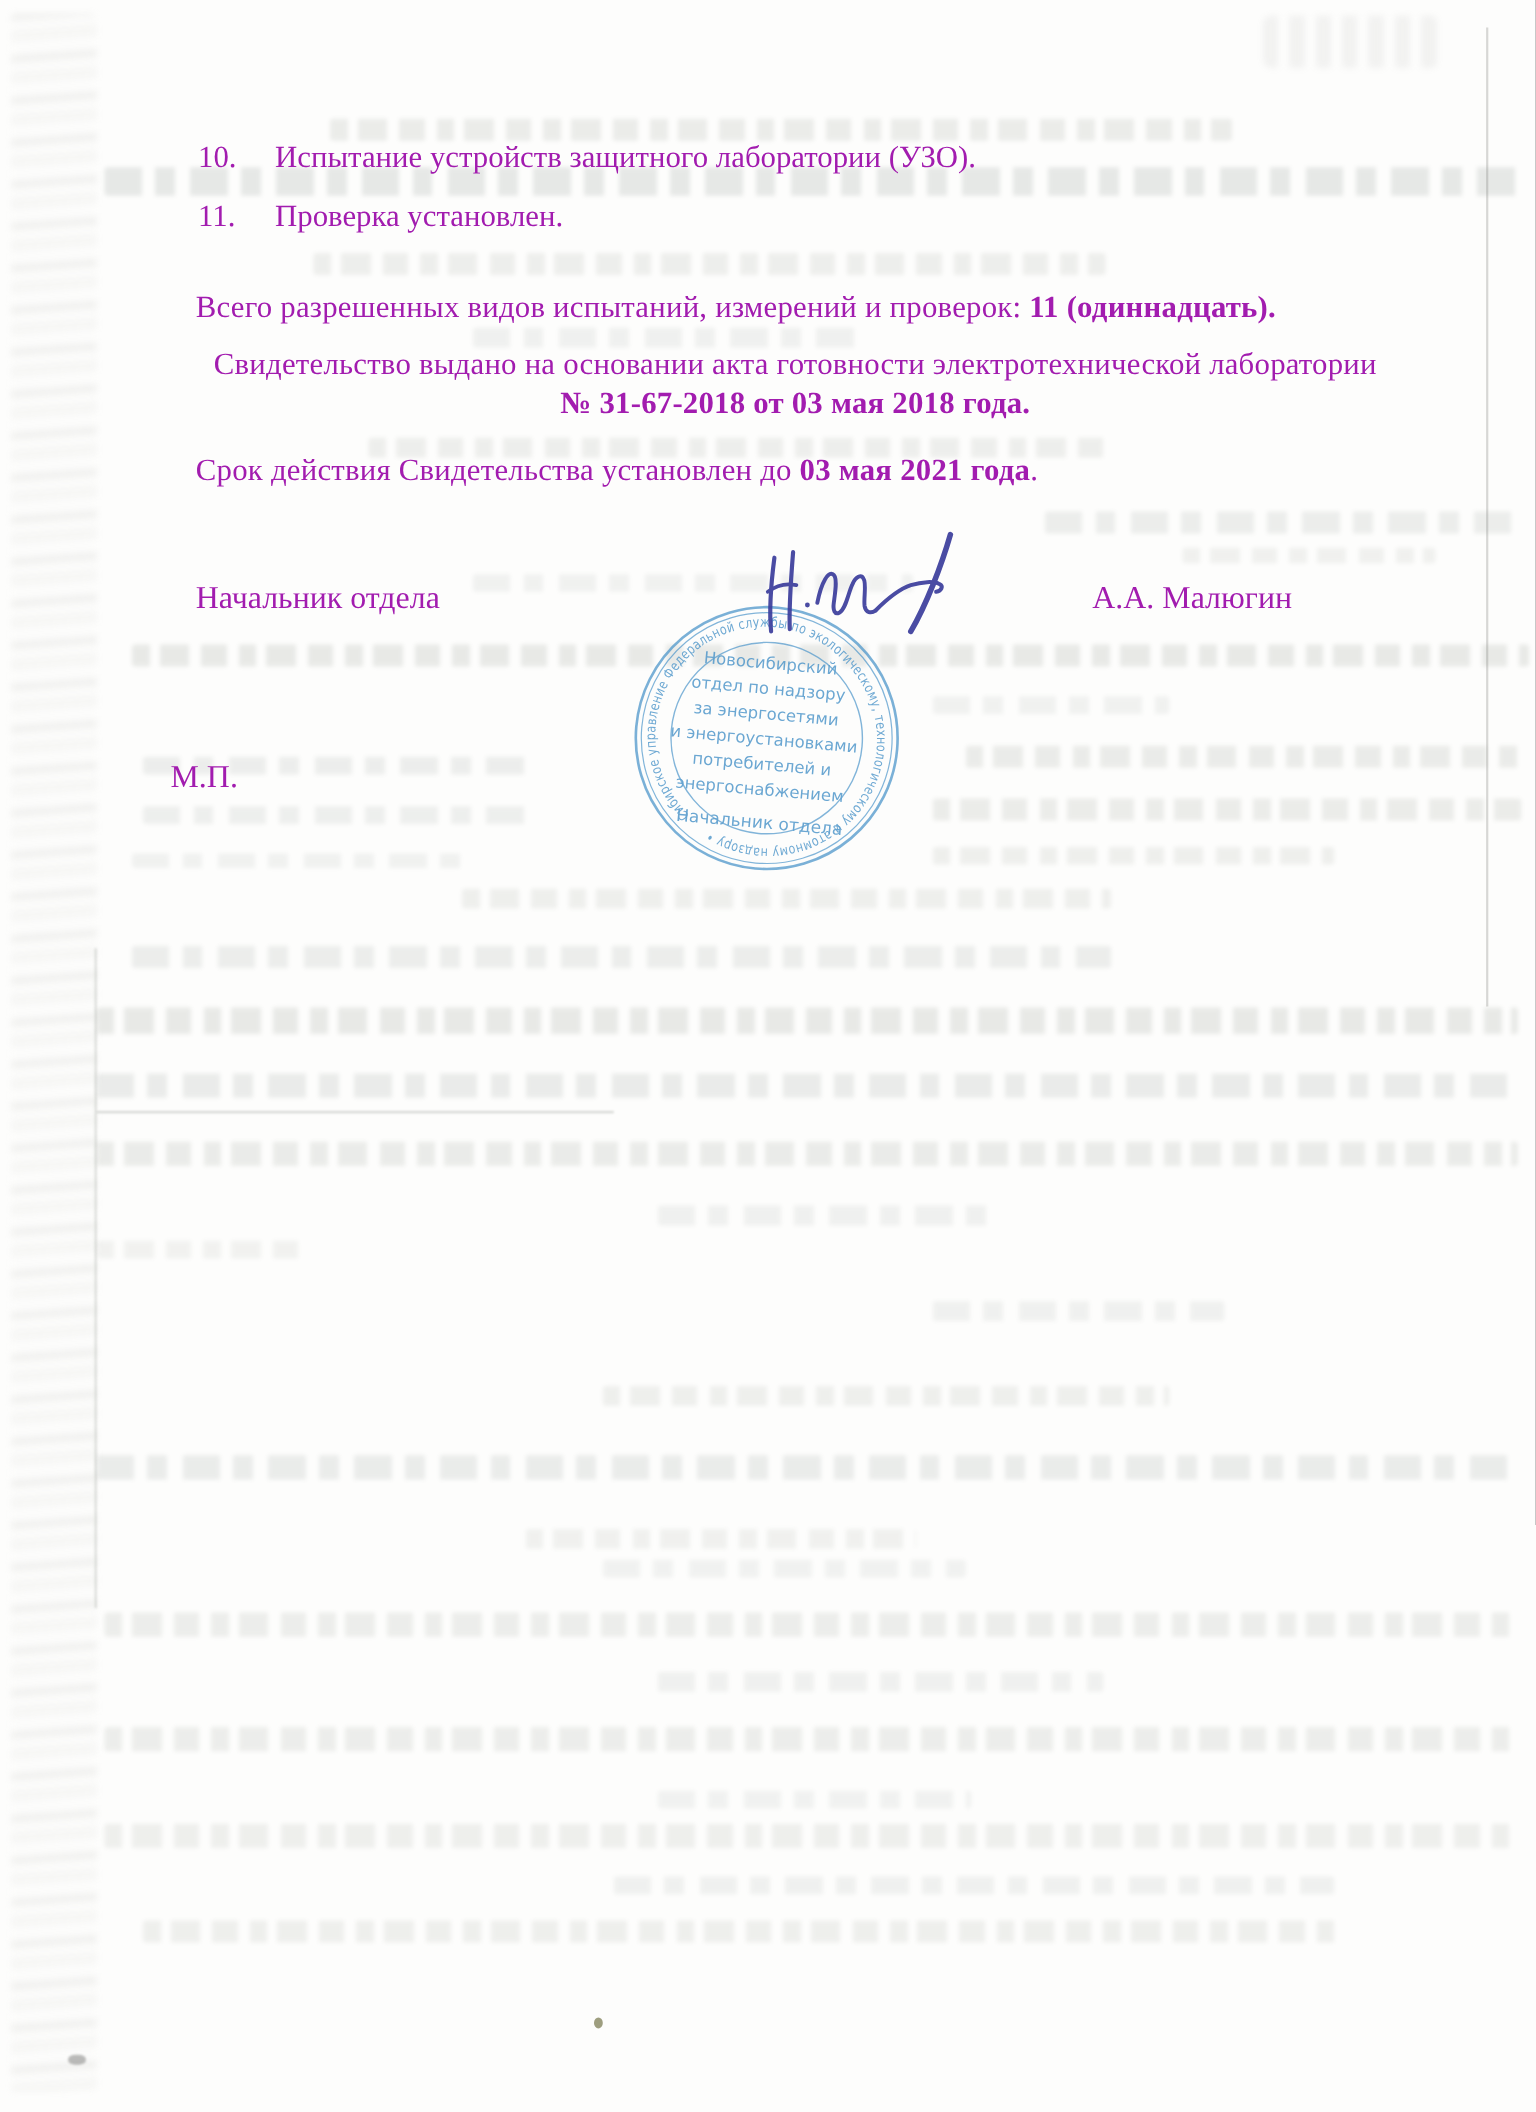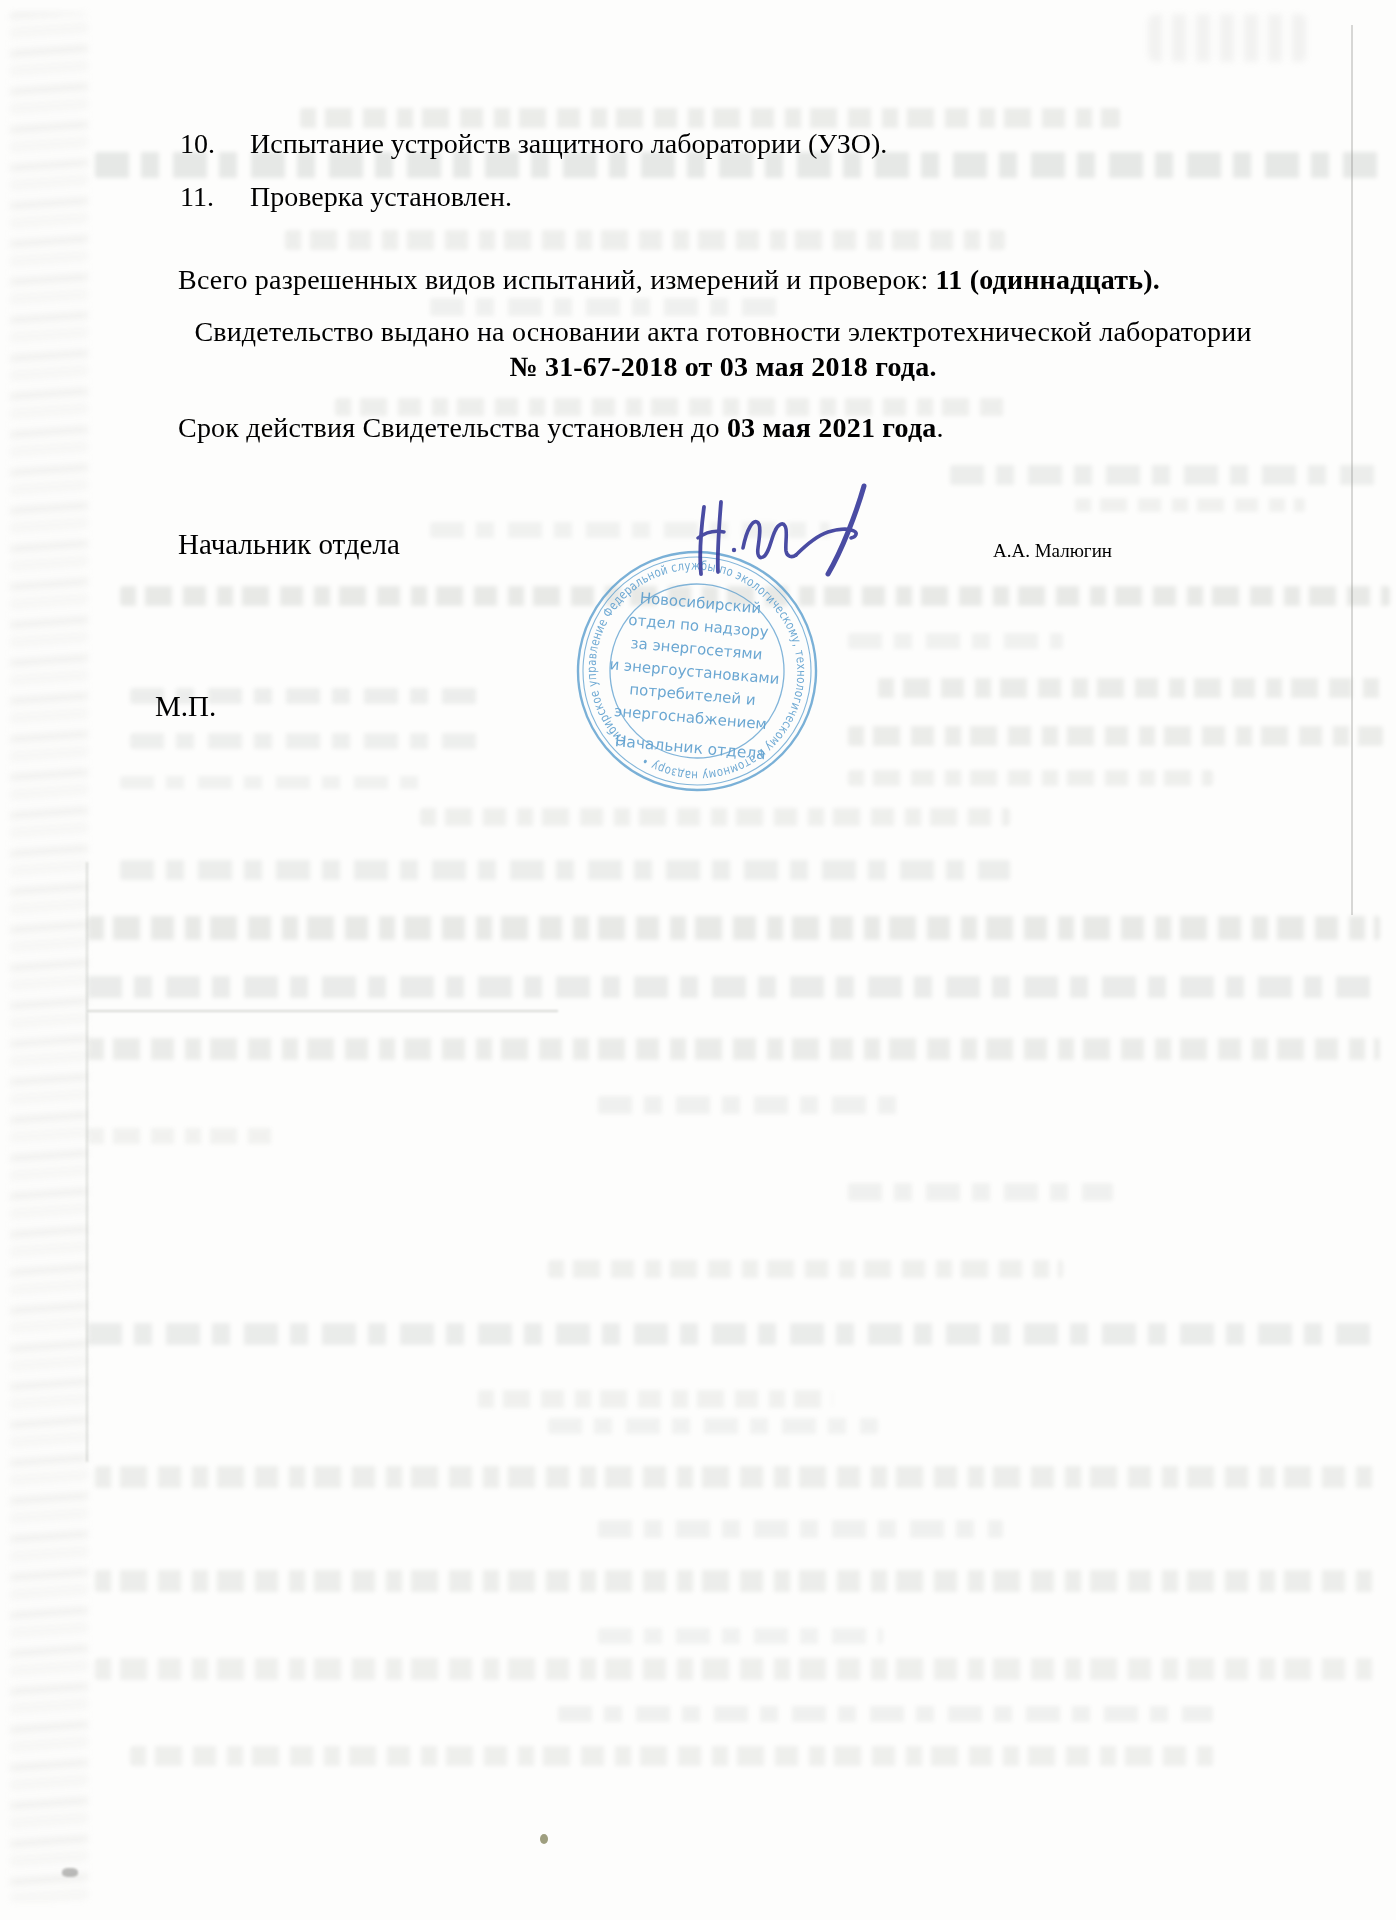--- a/index.html
+++ b/index.html
@@ -2,21 +2,21 @@
 <html lang="ru"><head>
 <meta charset="utf-8">
 <style>
   html,body{margin:0;padding:0;background:#9a9a9a;}
   .page{
     position:relative;
     width:1396px;height:1920px;
     background:#fdfdfc;
     overflow:hidden;
     font-family:"Liberation Serif", serif;
-    color:#000000;
+    color:#a21caf;
   }
   
   .edge-left{
     position:absolute;left:10px;top:12px;width:78px;height:1890px;
     background:repeating-linear-gradient(176deg,
       rgba(178,178,172,.28) 0 7px,
       rgba(228,228,222,.10) 7px 16px,
       rgba(198,198,192,.20) 16px 26px,
       rgba(235,235,230,.08) 26px 38px);
     filter:blur(3px);opacity:.55;border-radius:4px;
@@ -47,21 +47,21 @@
   }
   .bleed-rule{position:absolute;background:rgba(110,118,106,.9);filter:blur(1.2px);}
 
   
   .doc-text{position:absolute;font-size:28px;line-height:35px;letter-spacing:.2px;}
   .doc-text b{font-weight:bold;}
   .list-row{position:absolute;font-size:28px;}
   .list-num{position:absolute;left:180px;top:0;}
   .list-body{position:absolute;left:250px;top:0;white-space:nowrap;}
   .sig-title{position:absolute;left:178px;top:528px;font-size:29px;}
-  .sig-name{position:absolute;left:993px;top:528px;font-size:19px;margin-top:12px;}
+  .sig-name{position:absolute;left:993px;top:528px;font-size:29px;}
   .mp{position:absolute;left:155px;top:690px;font-size:29px;text-align:right;}
 
   .stamp-svg{position:absolute;left:557px;top:531px;width:280px;height:280px;opacity:.88;}
   .sign-svg{position:absolute;left:655px;top:452px;width:240px;height:140px;}
 </style>
 </head>
 <body>
 
 <div class="page">
 

